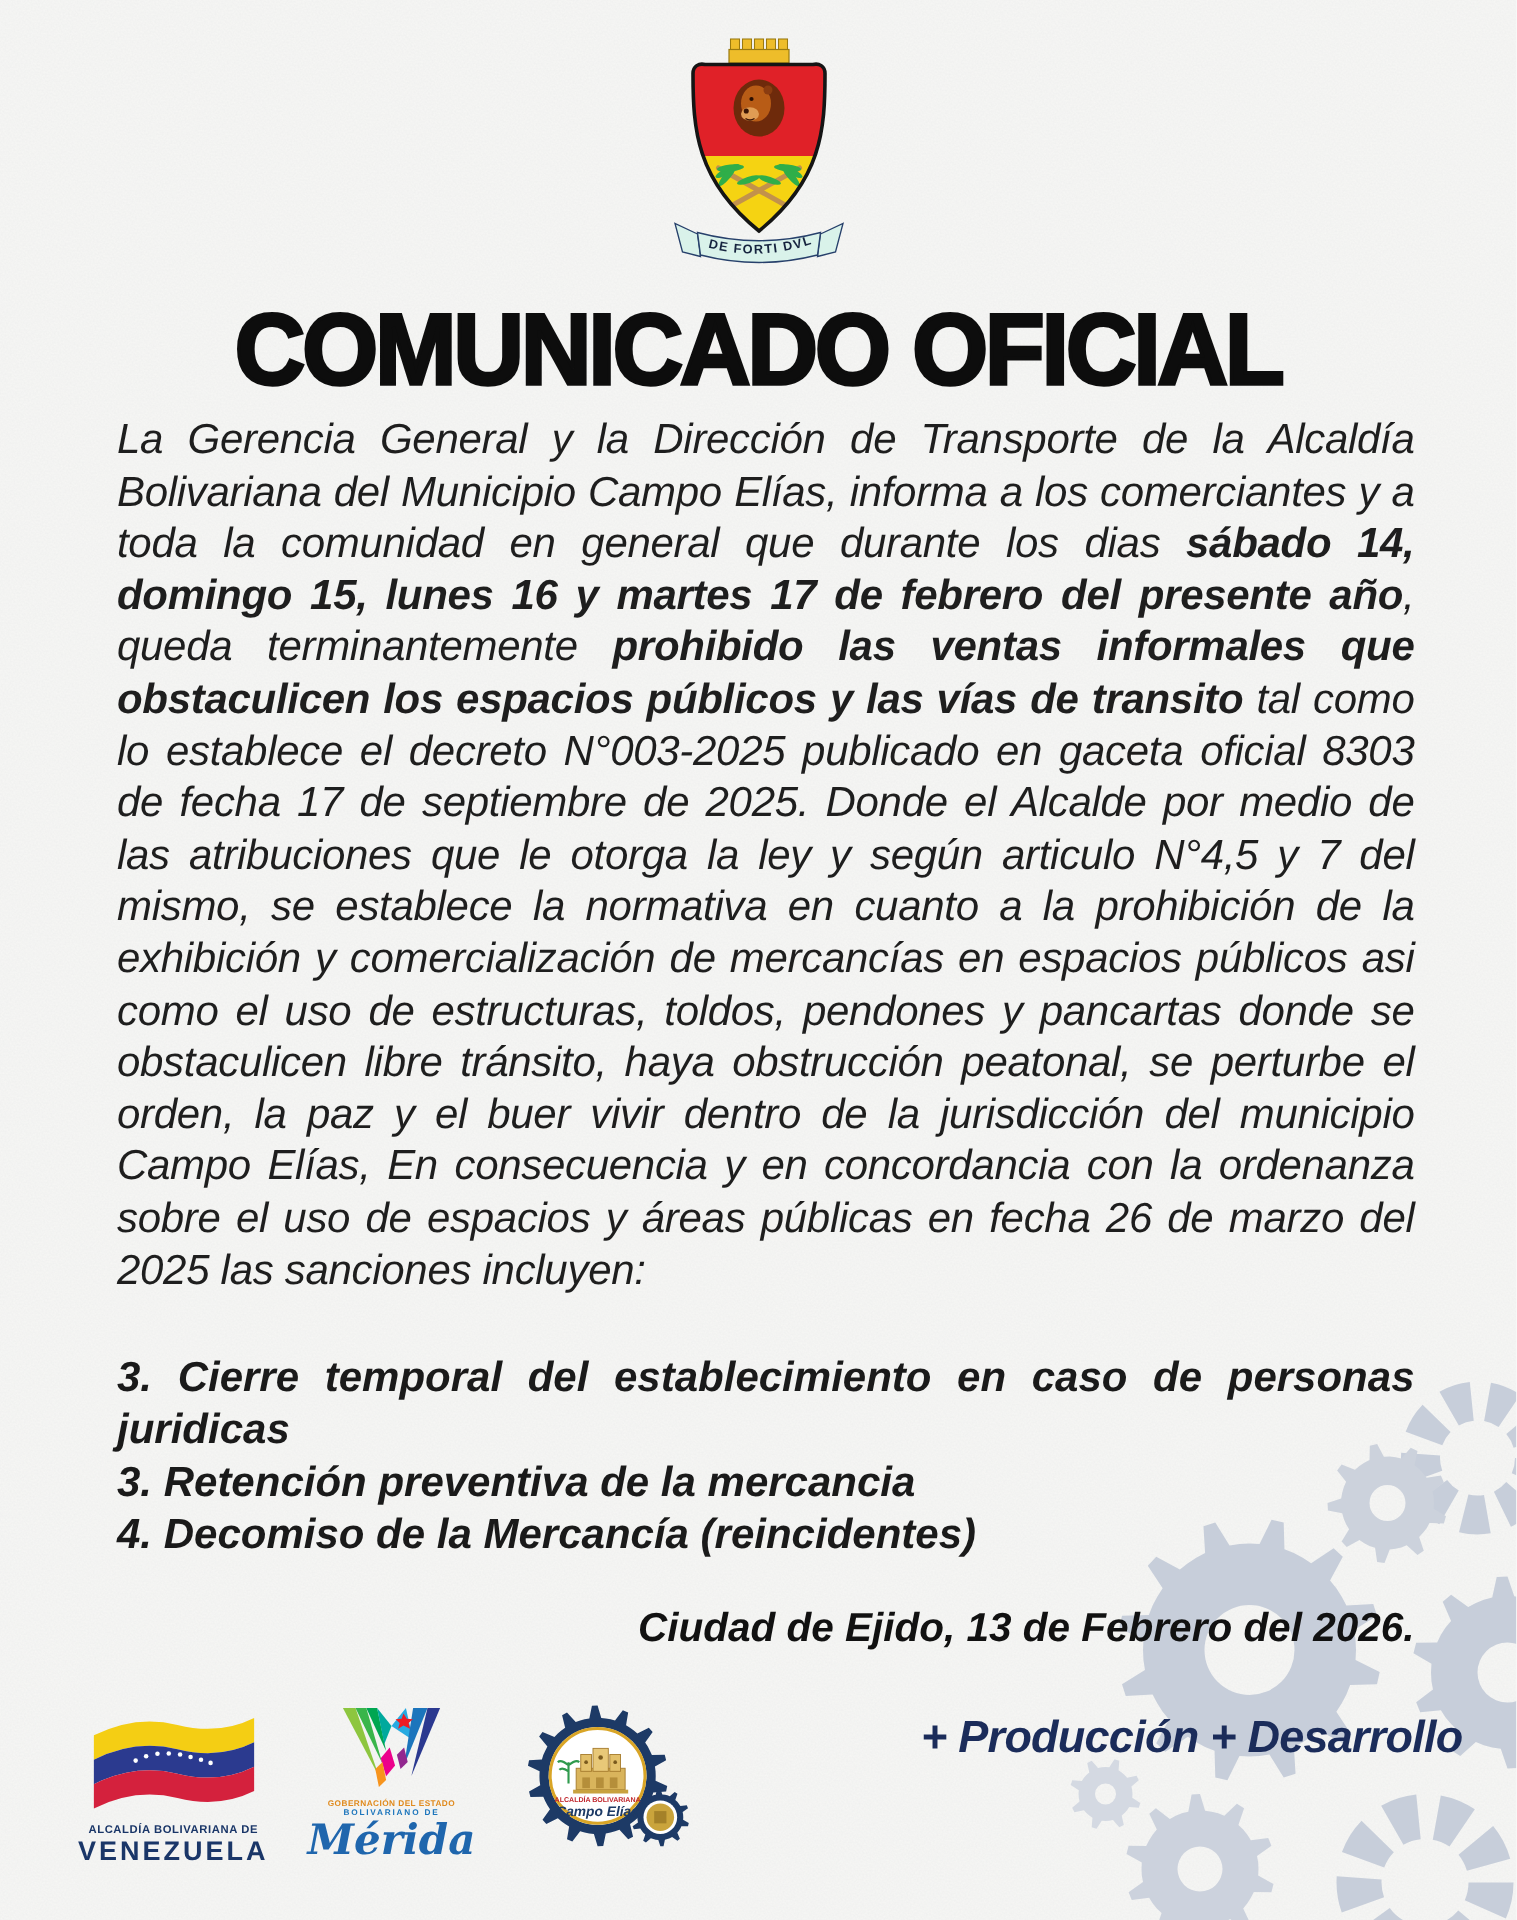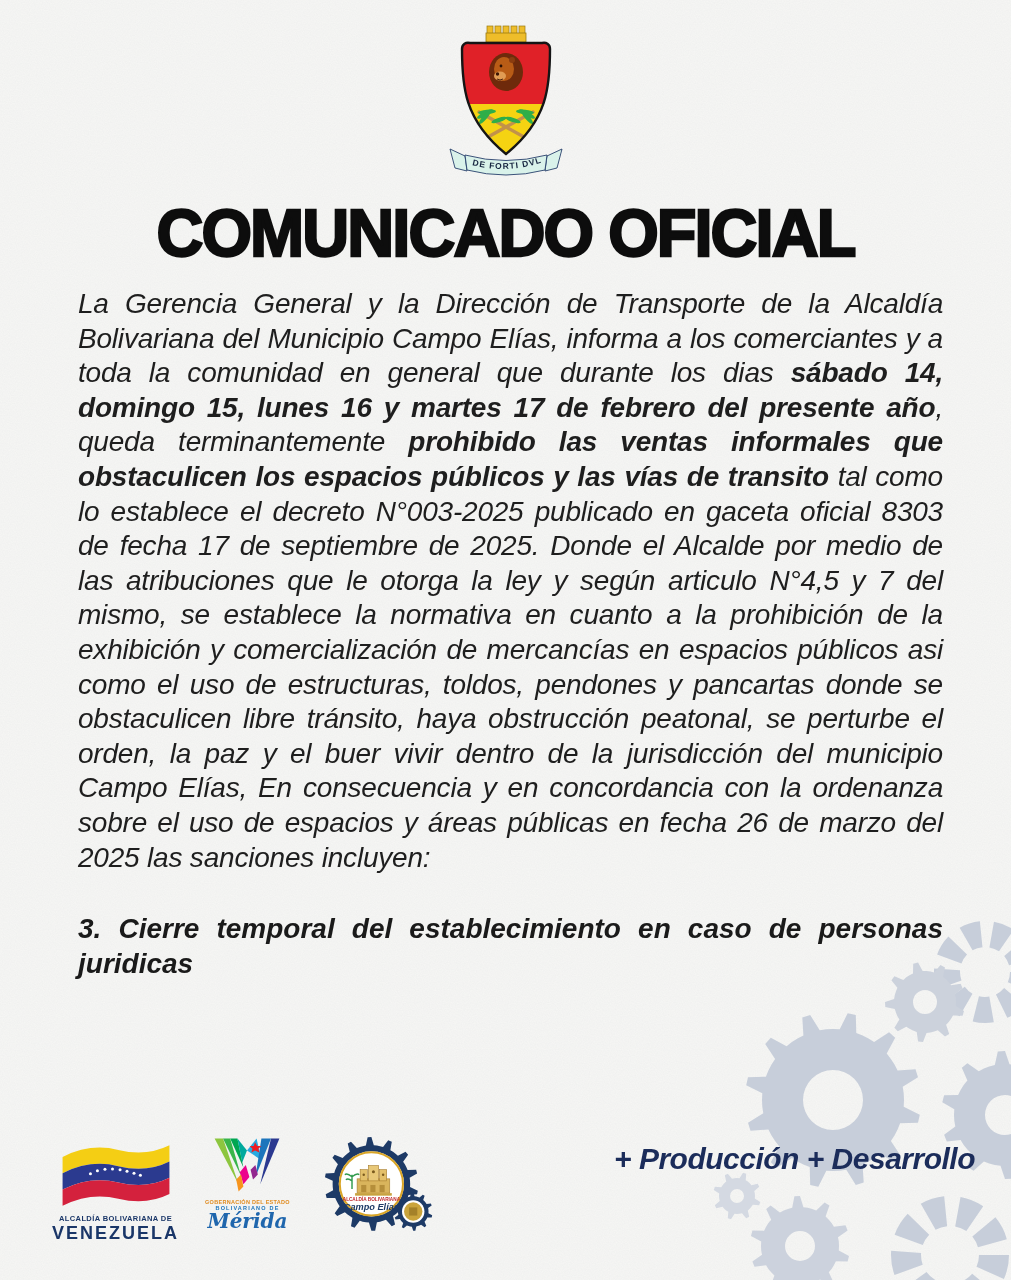--- a/index.html
+++ b/index.html
@@ -15,21 +15,21 @@
   .content{ position:relative; }
   .crest-wrap{ padding-top:24px; text-align:center; }
   .title{
     margin-top:10px; text-align:center;
     font-size:67px; font-weight:700; letter-spacing:-2px;
     color:#0d0d0d; -webkit-text-stroke:2.4px #0d0d0d;
     transform:scaleX(0.97); transform-origin:center;
     font-family:"Liberation Sans", sans-serif;
   }
   .statement{
-    margin-top:16px; padding:0 68px 0 78px;
+    margin-top:4px; padding:0 68px 0 78px;
     font-size:28px; font-style:italic; line-height:34.6px;
     color:#1e1e1e; text-align:justify; letter-spacing:-0.2px;
   }
   .statement .b{ font-weight:700; }
   .sanctions{
     margin-top:36px; padding:0 68px 0 78px;
     font-size:28px; font-style:italic; font-weight:700;
     line-height:35px; color:#1a1a1a; text-align:justify;
   }
   .dateline{
@@ -40,21 +40,21 @@
   .logos{
     position:absolute; left:52px; top:1136px;
     display:flex; align-items:flex-start; gap:26px;
   }
   .logo-block{ text-align:center; }
   .vz-line1{ font-size:7.5px; font-weight:700; color:#1a3668; letter-spacing:0.4px; margin-top:2px;}
   .vz-line2{ font-size:18px; font-weight:700; color:#1a3668; letter-spacing:2px; }
   .me-line1{ font-size:5.5px; font-weight:700; color:#e08a1d; letter-spacing:0.3px; margin-top:1px;}
   .me-line2{ font-size:5.5px; font-weight:700; color:#1c75bc; letter-spacing:1.2px;}
   .me-script{ font-family:"DejaVu Serif", serif; font-style:italic; font-weight:700;
-              font-size:20px; color:#1f66ad; line-height:1.05; }
+              font-size:28px; color:#1f66ad; line-height:1.05; }
   .slogan{
     position:absolute; right:36px; top:1142px;
     font-size:30px; font-weight:700; font-style:italic; color:#1b2c5a;
     letter-spacing:-0.5px;
   }
 </style>
 </head>
 <body>
 
 <div class="page">
@@ -134,22 +134,25 @@
         </g>
       </svg>
     </div>
 
     <h1 class="title">COMUNICADO OFICIAL</h1>
 
     <p class="statement" id="statement"><span>La Gerencia General y la Dirección de Transporte de la Alcaldía Bolivariana del Municipio Campo Elías, informa a los comerciantes y a toda la comunidad en general que durante los dias </span><span class="b">sábado 14, domingo 15, lunes 16 y martes 17 de febrero del presente año</span><span>, queda terminantemente </span><span class="b">prohibido las ventas informales que obstaculicen los espacios públicos y las vías de transito</span><span> tal como lo establece el decreto N°003-2025 publicado en gaceta oficial 8303 de fecha 17 de septiembre de 2025. Donde el Alcalde por medio de las atribuciones que le otorga la ley y según articulo N°4,5 y 7 del mismo, se establece la normativa en cuanto a la prohibición de la exhibición y comercialización de mercancías en espacios públicos asi como el uso de estructuras, toldos, pendones y pancartas donde se obstaculicen libre tránsito, haya obstrucción peatonal, se perturbe el orden, la paz y el buer vivir dentro de la jurisdicción del municipio Campo Elías, En consecuencia y en concordancia con la ordenanza sobre el uso de espacios y áreas públicas en fecha 26 de marzo del 2025 las sanciones incluyen:</span></p>
 
     <div class="sanctions" id="sanctions">
         <div>3. Cierre temporal del establecimiento en caso de personas juridicas</div>
+        <div>3. Retención preventiva de la mercancia</div>
+        <div>4. Decomiso de la Mercancía (reincidentes)</div>
       </div>
 
+    <div class="dateline">Ciudad de Ejido, 13 de Febrero del 2026.</div>
   </div>
 
   <div class="logos">
 
     <div class="logo-block">
       <svg width="120" height="72" viewBox="0 0 100 62" xmlns="http://www.w3.org/2000/svg">
         <path d="M4 18 Q28 6 52 12 Q76 18 96 8 L96 22 Q76 32 52 26 Q28 20 4 32 Z" fill="#f4ce14"></path>
         <path d="M4 32 Q28 20 52 26 Q76 32 96 22 L96 36 Q76 46 52 40 Q28 34 4 46 Z" fill="#2b3a8f"></path>
         <path d="M4 46 Q28 34 52 40 Q76 46 96 36 L96 50 Q76 60 52 54 Q28 48 4 60 Z" fill="#d4213d"></path>
         <g fill="#ffffff">

